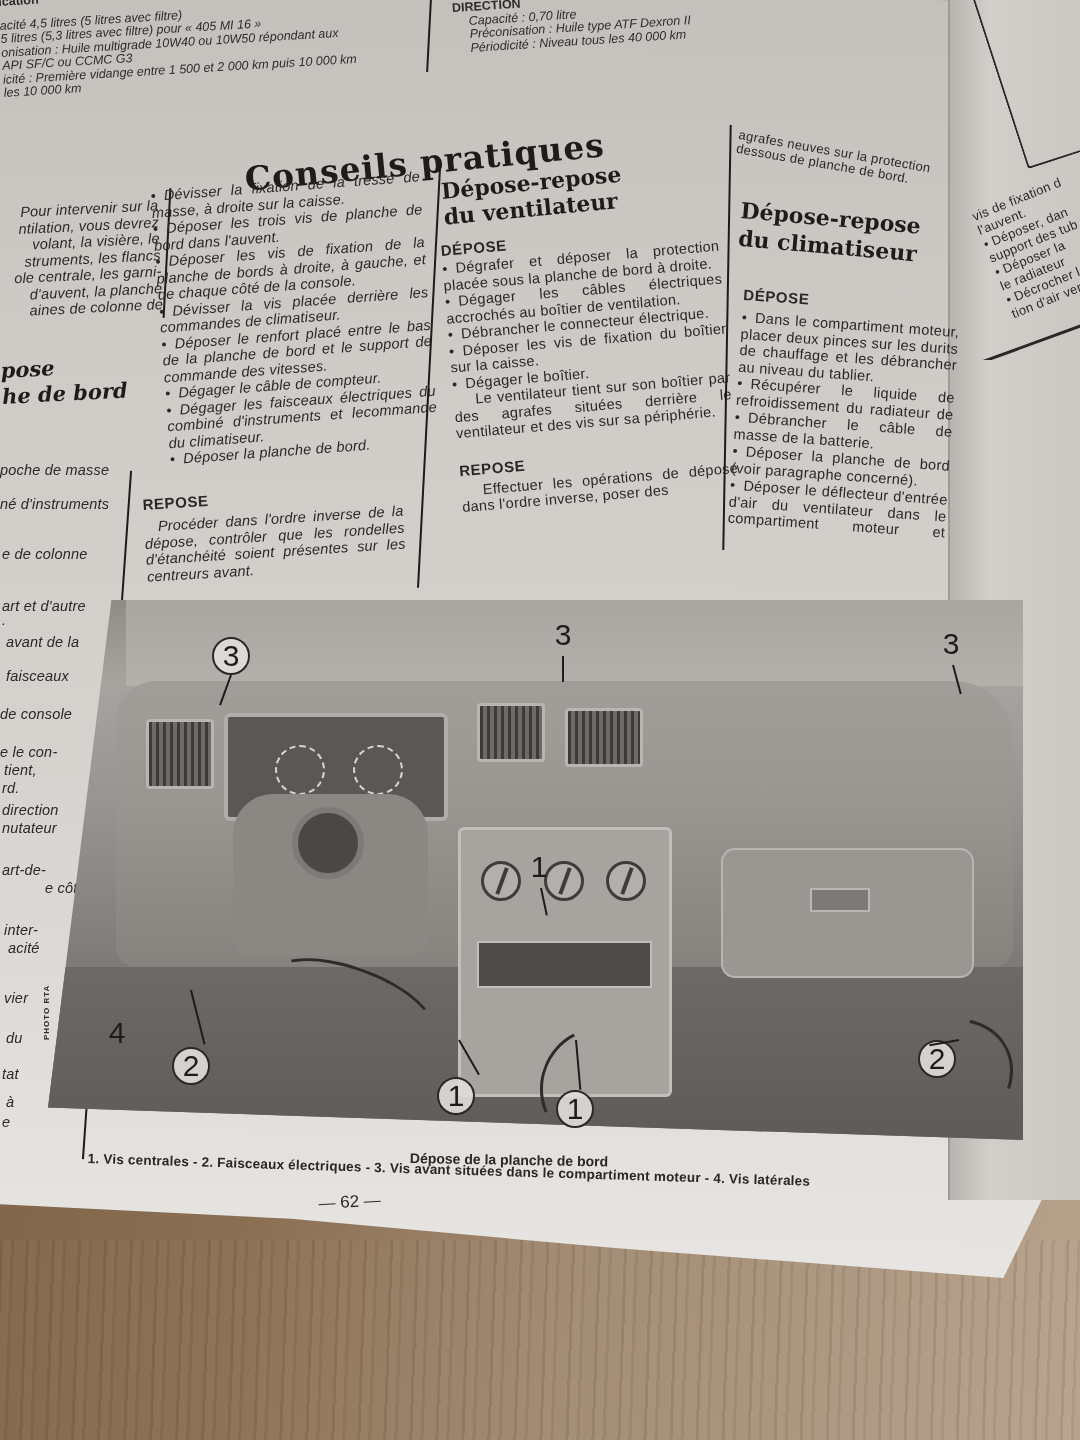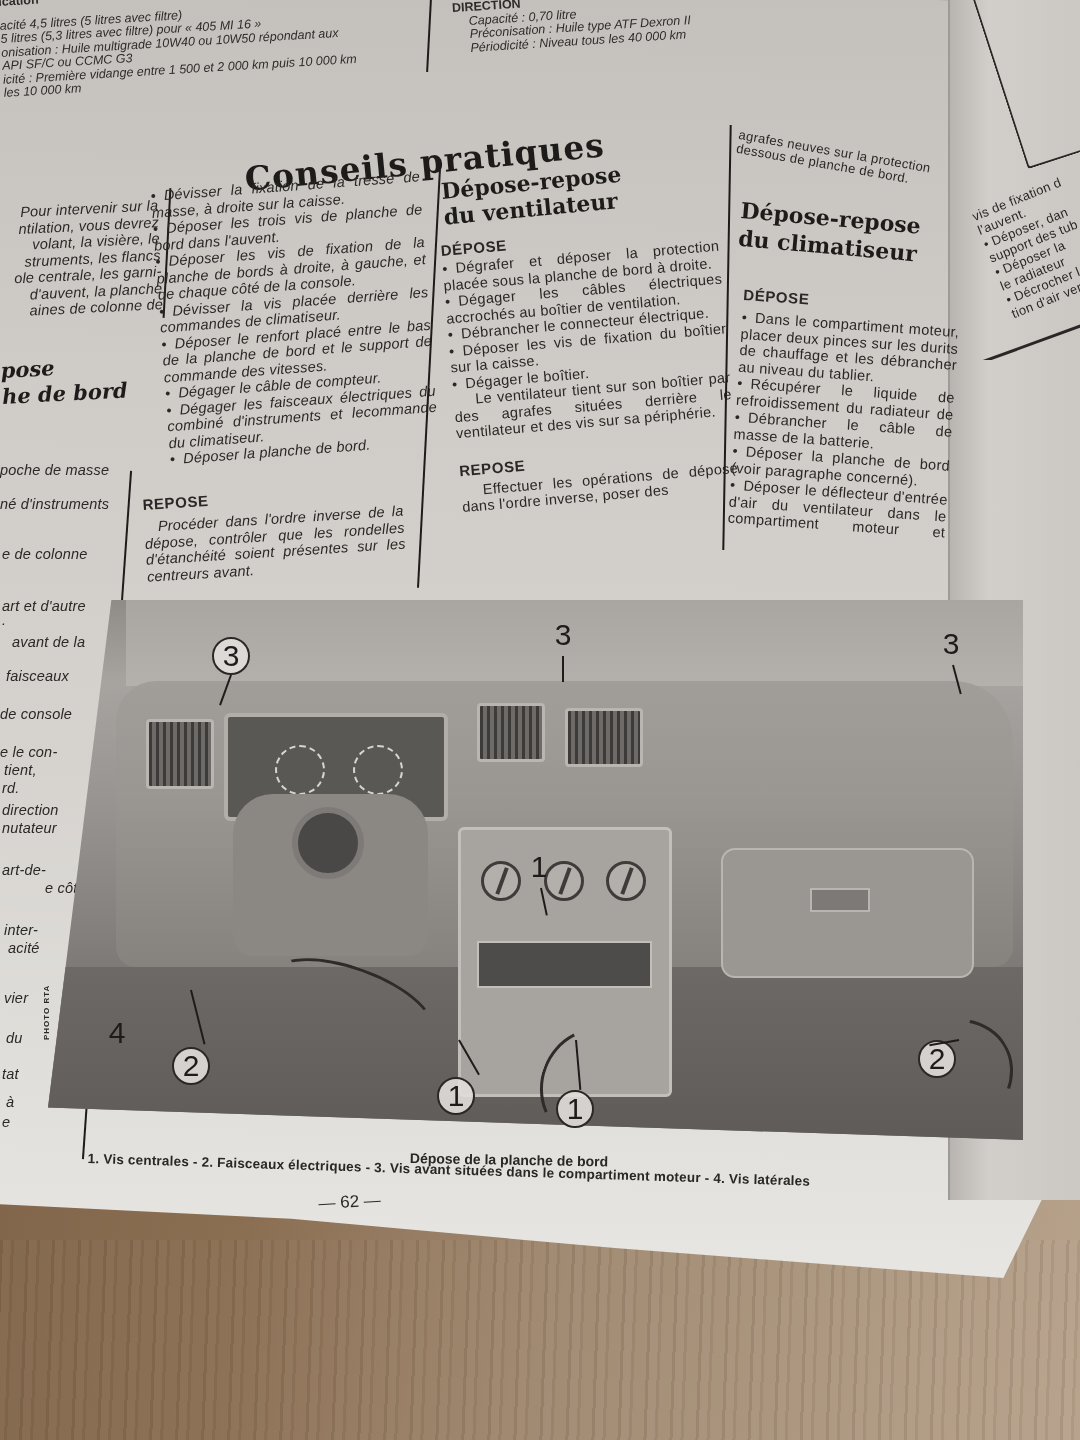--- a/index.html
+++ b/index.html
@@ -114,21 +114,21 @@
   <div class="rot serif-title" style="left:0; top:358px; font-size:21px; line-height:26px; font-style:italic;">
     <div>pose</div>
     <div>he de bord</div>
   </div>
   <div style="position:absolute; left:0; top:462px; width:120px;">
     <div class="txt" style="position:absolute; left:0; top:0;">poche de masse</div>
     <div class="txt" style="position:absolute; left:0; top:34px;">né d'instruments</div>
     <div class="txt" style="position:absolute; left:2px; top:84px;">e  de  colonne</div>
     <div class="txt" style="position:absolute; left:2px; top:136px;">art et d'autre</div>
     <div class="txt" style="position:absolute; left:2px; top:150px;">.</div>
-    <div class="txt" style="position:absolute; left:12px; top:172px;">avant  de  la</div>
+    <div class="txt" style="position:absolute; left:6px; top:172px;">avant  de  la</div>
     <div class="txt" style="position:absolute; left:6px; top:206px;">faisceaux</div>
     <div class="txt" style="position:absolute; left:0; top:244px;">de console</div>
     <div class="txt" style="position:absolute; left:0; top:282px;">e le con-</div>
     <div class="txt" style="position:absolute; left:4px; top:300px;">tient,</div>
     <div class="txt" style="position:absolute; left:2px; top:318px;">rd.</div>
     <div class="txt" style="position:absolute; left:2px; top:340px;">direction</div>
     <div class="txt" style="position:absolute; left:2px; top:358px;">nutateur</div>
     <div class="txt" style="position:absolute; left:2px; top:400px;">art-de-</div>
     <div class="txt" style="position:absolute; left:2px; top:418px;margin-left:43px;">e côté</div>
     <div class="txt" style="position:absolute; left:4px; top:460px;">inter-</div>

